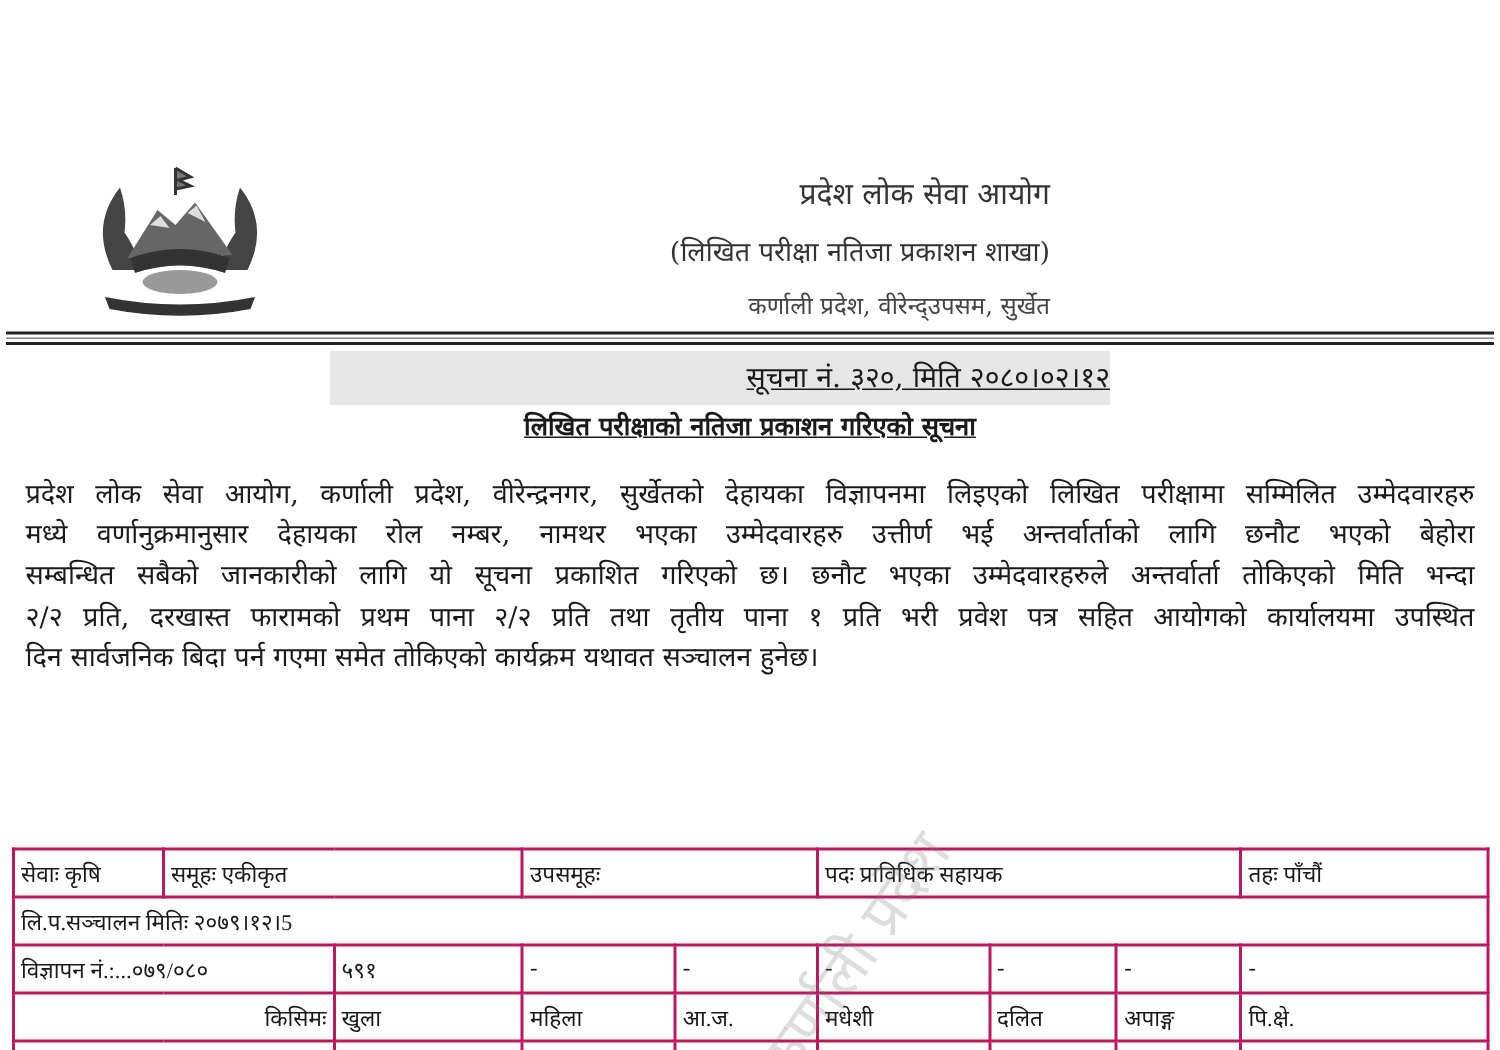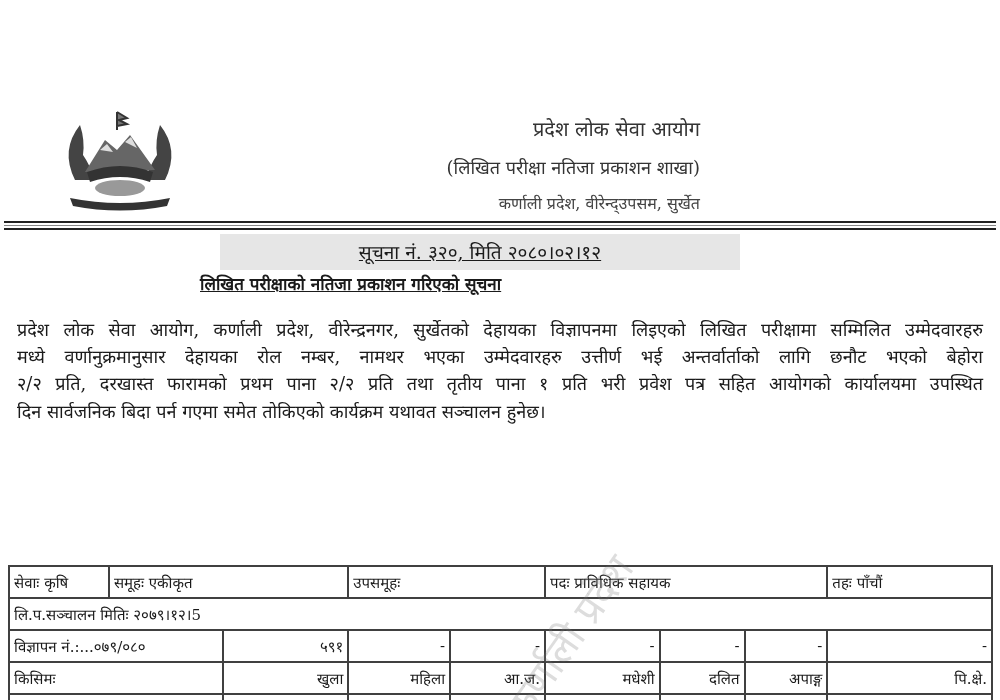--- a/index.html
+++ b/index.html
@@ -12,40 +12,40 @@
   .hdr { position: absolute; left: 300px; width: 400px; text-align: right; color: #333; }
   .hdr-1 { top: 115px; font-size: 20px; }
   .hdr-2 { top: 155px; font-size: 18px; }
   .hdr-3 { top: 192px; font-size: 16px; color: #444; }
   .rule { position: absolute; left: 4px; right: 4px; height: 0; }
   .rule-a { top: 221px; border-top: 2px solid #222; }
   .rule-b { top: 225px; border-top: 1px solid #888; }
   .rule-c { top: 228px; border-top: 2px solid #222; }
   .notice-box {
     position: absolute; left: 220px; top: 234px; width: 520px; height: 36px;
-    background: #e6e6e6; text-align: center; line-height: 36px;
+    background: #e6e6e6; text-align: right; line-height: 36px;
   }
   .notice-no { font-size: 19px; text-decoration: underline; color: #1a1a1a; }
   .subject {
-    position: absolute; left: 200px; width: 600px; top: 272px; 
+    position: absolute; left: 200px; width: 600px; top: 272px; text-align: center;
     font-size: 17px; font-weight: bold; text-decoration: underline;
   }
   .body-text {
     position: absolute; left: 17px; top: 316px; width: 966px;
     font-size: 18px; line-height: 27.2px; text-align: justify;
   }
   .body-text span { display: block; white-space: nowrap; text-align-last: justify; text-align: justify; }
   .body-text span.last { text-align-last: left; }
   table.res {
     position: absolute; left: 8px; top: 565px; width: 985px;
     border-collapse: collapse; font-size: 15px;
   }
-  table.res td { border: 2px solid #404040; padding: 0 4px; height: 30px; white-space: nowrap; }
-  .c { text-align: right; }
-  .r { }
+  table.res td { border: 2px solid #be185d; padding: 0 4px; height: 30px; white-space: nowrap; font-family: Liberation Serif, serif; }
+  .c { text-align: left; }
+  .r { text-align: right; }
   .watermark {
     position: absolute; left: 480px; top: 560px; font-size: 40px; color: rgba(120,120,120,0.25);
     transform: rotate(-55deg); transform-origin: left top; white-space: nowrap; pointer-events: none;
   }
 </style>
 </head>
 <body>
 
 <div class="emblem">
   <svg width="130" height="105" viewBox="0 0 130 105">
@@ -69,20 +69,21 @@
 <div class="rule rule-c"></div>
 
 <div class="notice-box">
   <span class="notice-no">सूचना नं. ३२०, मिति २०८०।०२।१२</span>
 </div>
 <div class="subject">लिखित परीक्षाको नतिजा प्रकाशन गरिएको सूचना</div>
 
 <div class="body-text">
   <span>प्रदेश लोक सेवा आयोग, कर्णाली प्रदेश, वीरेन्द्रनगर, सुर्खेतको देहायका विज्ञापनमा लिइएको लिखित परीक्षामा सम्मिलित उम्मेदवारहरु</span>
   <span>मध्ये वर्णानुक्रमानुसार देहायका रोल नम्बर, नामथर भएका उम्मेदवारहरु उत्तीर्ण भई अन्तर्वार्ताको लागि छनौट भएको बेहोरा</span>
+  <span>सम्बन्धित सबैको जानकारीको लागि यो सूचना प्रकाशित गरिएको छ। छनौट भएका उम्मेदवारहरुले अन्तर्वार्ता तोकिएको मिति भन्दा</span>
   <span>२/२ प्रति, दरखास्त फारामको प्रथम पाना २/२ प्रति तथा तृतीय पाना १ प्रति भरी प्रवेश पत्र सहित आयोगको कार्यालयमा उपस्थित</span>
   <span class="last">दिन सार्वजनिक बिदा पर्न गएमा समेत तोकिएको कार्यक्रम यथावत सञ्चालन हुनेछ।</span>
 </div>
 
 <table class="res">
   <colgroup>
     <col style="width:100px">
       <col style="width:114px">
       <col style="width:126px">
       <col style="width:102px">

